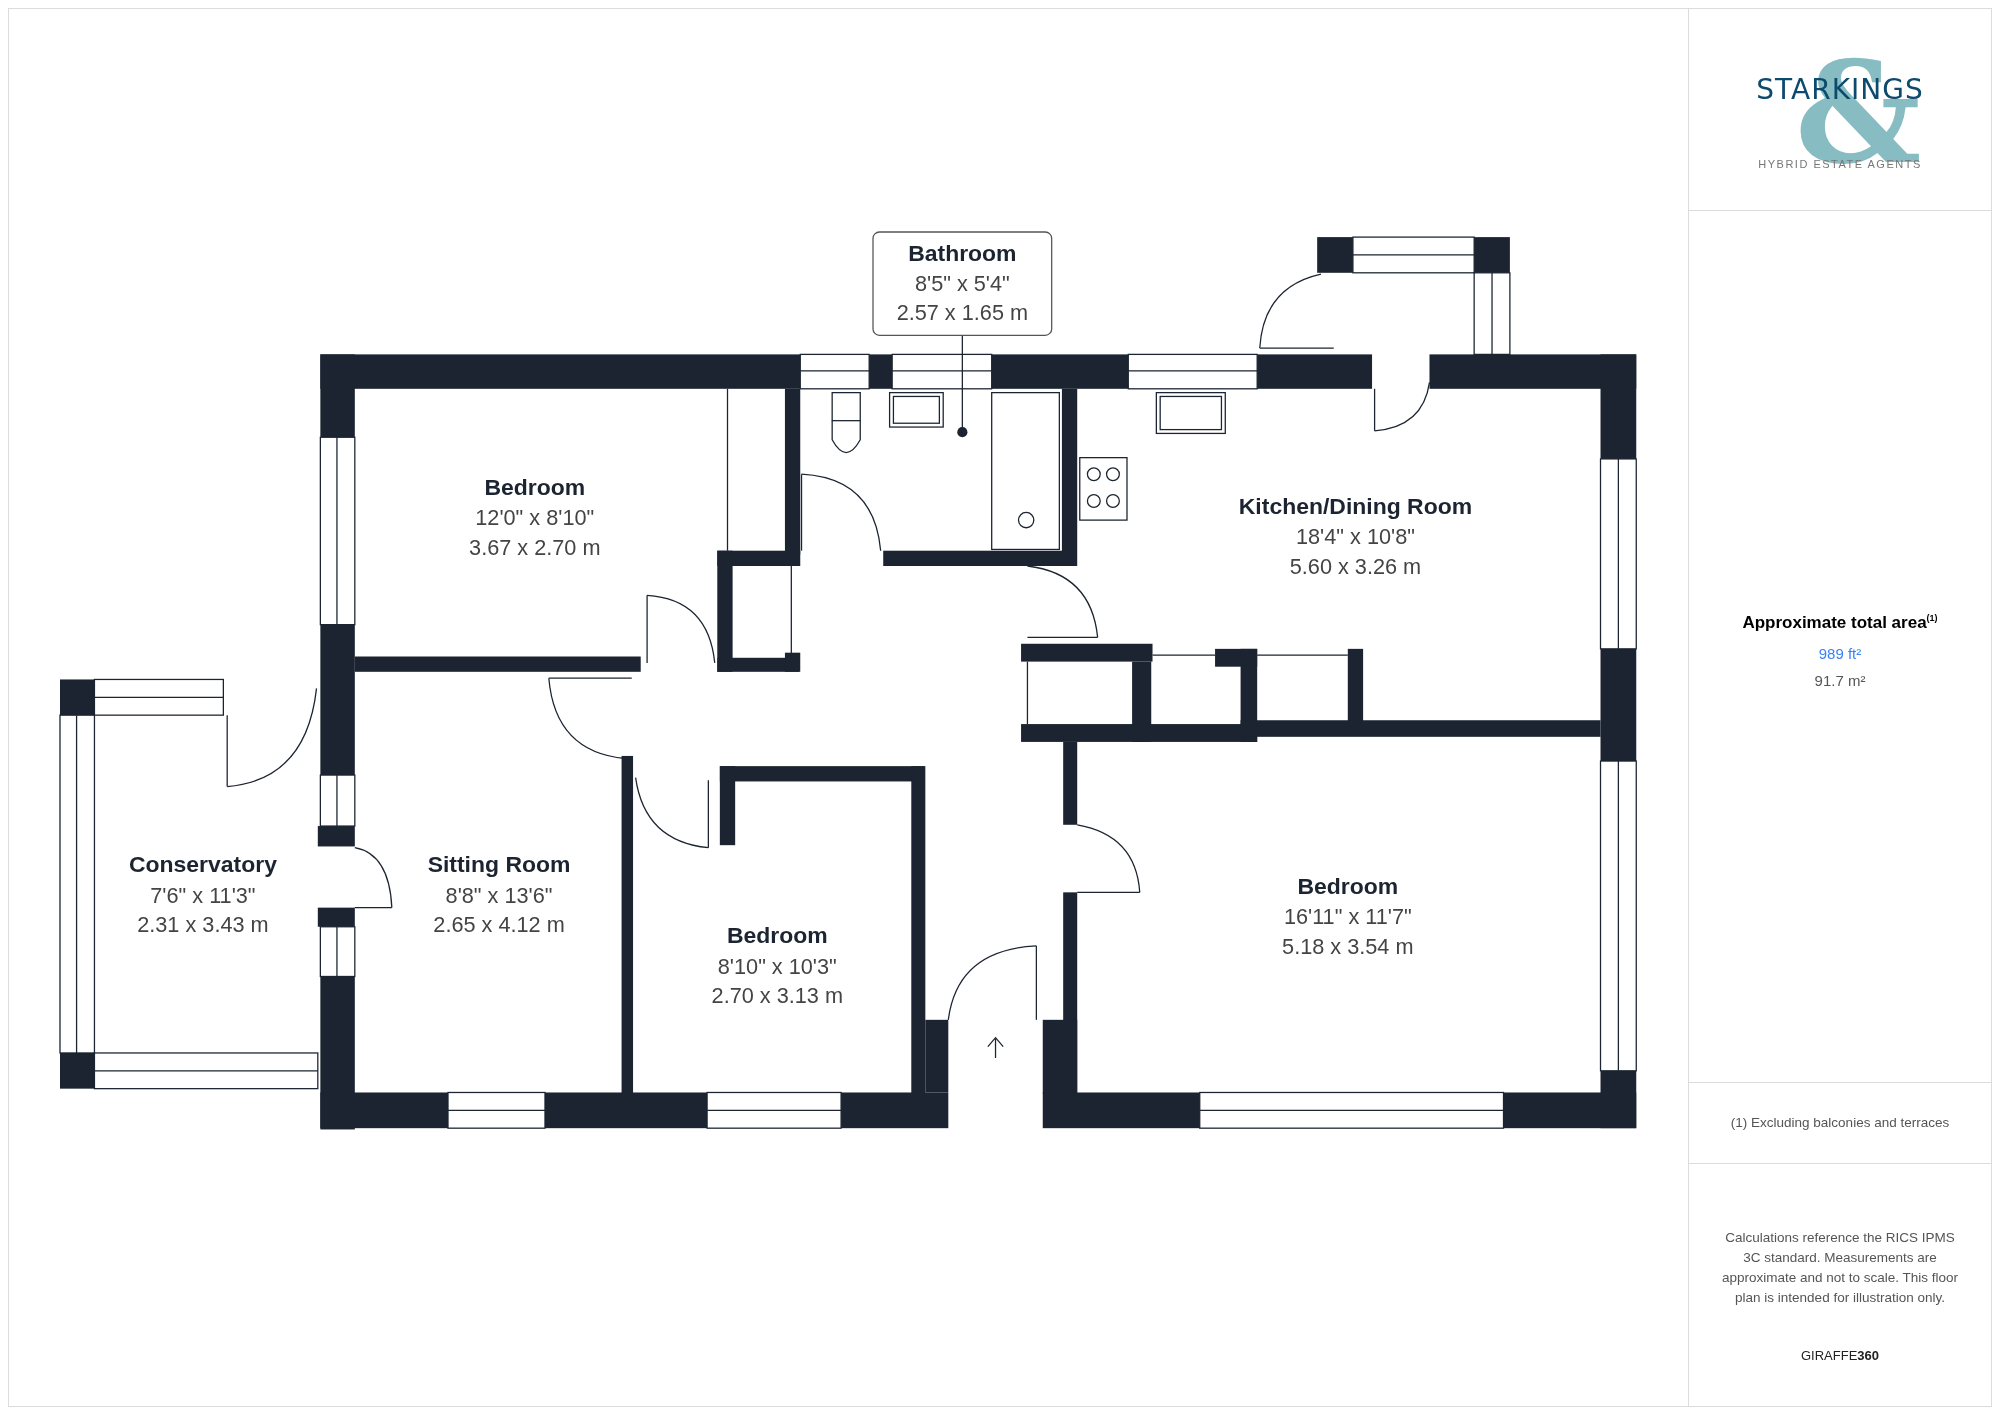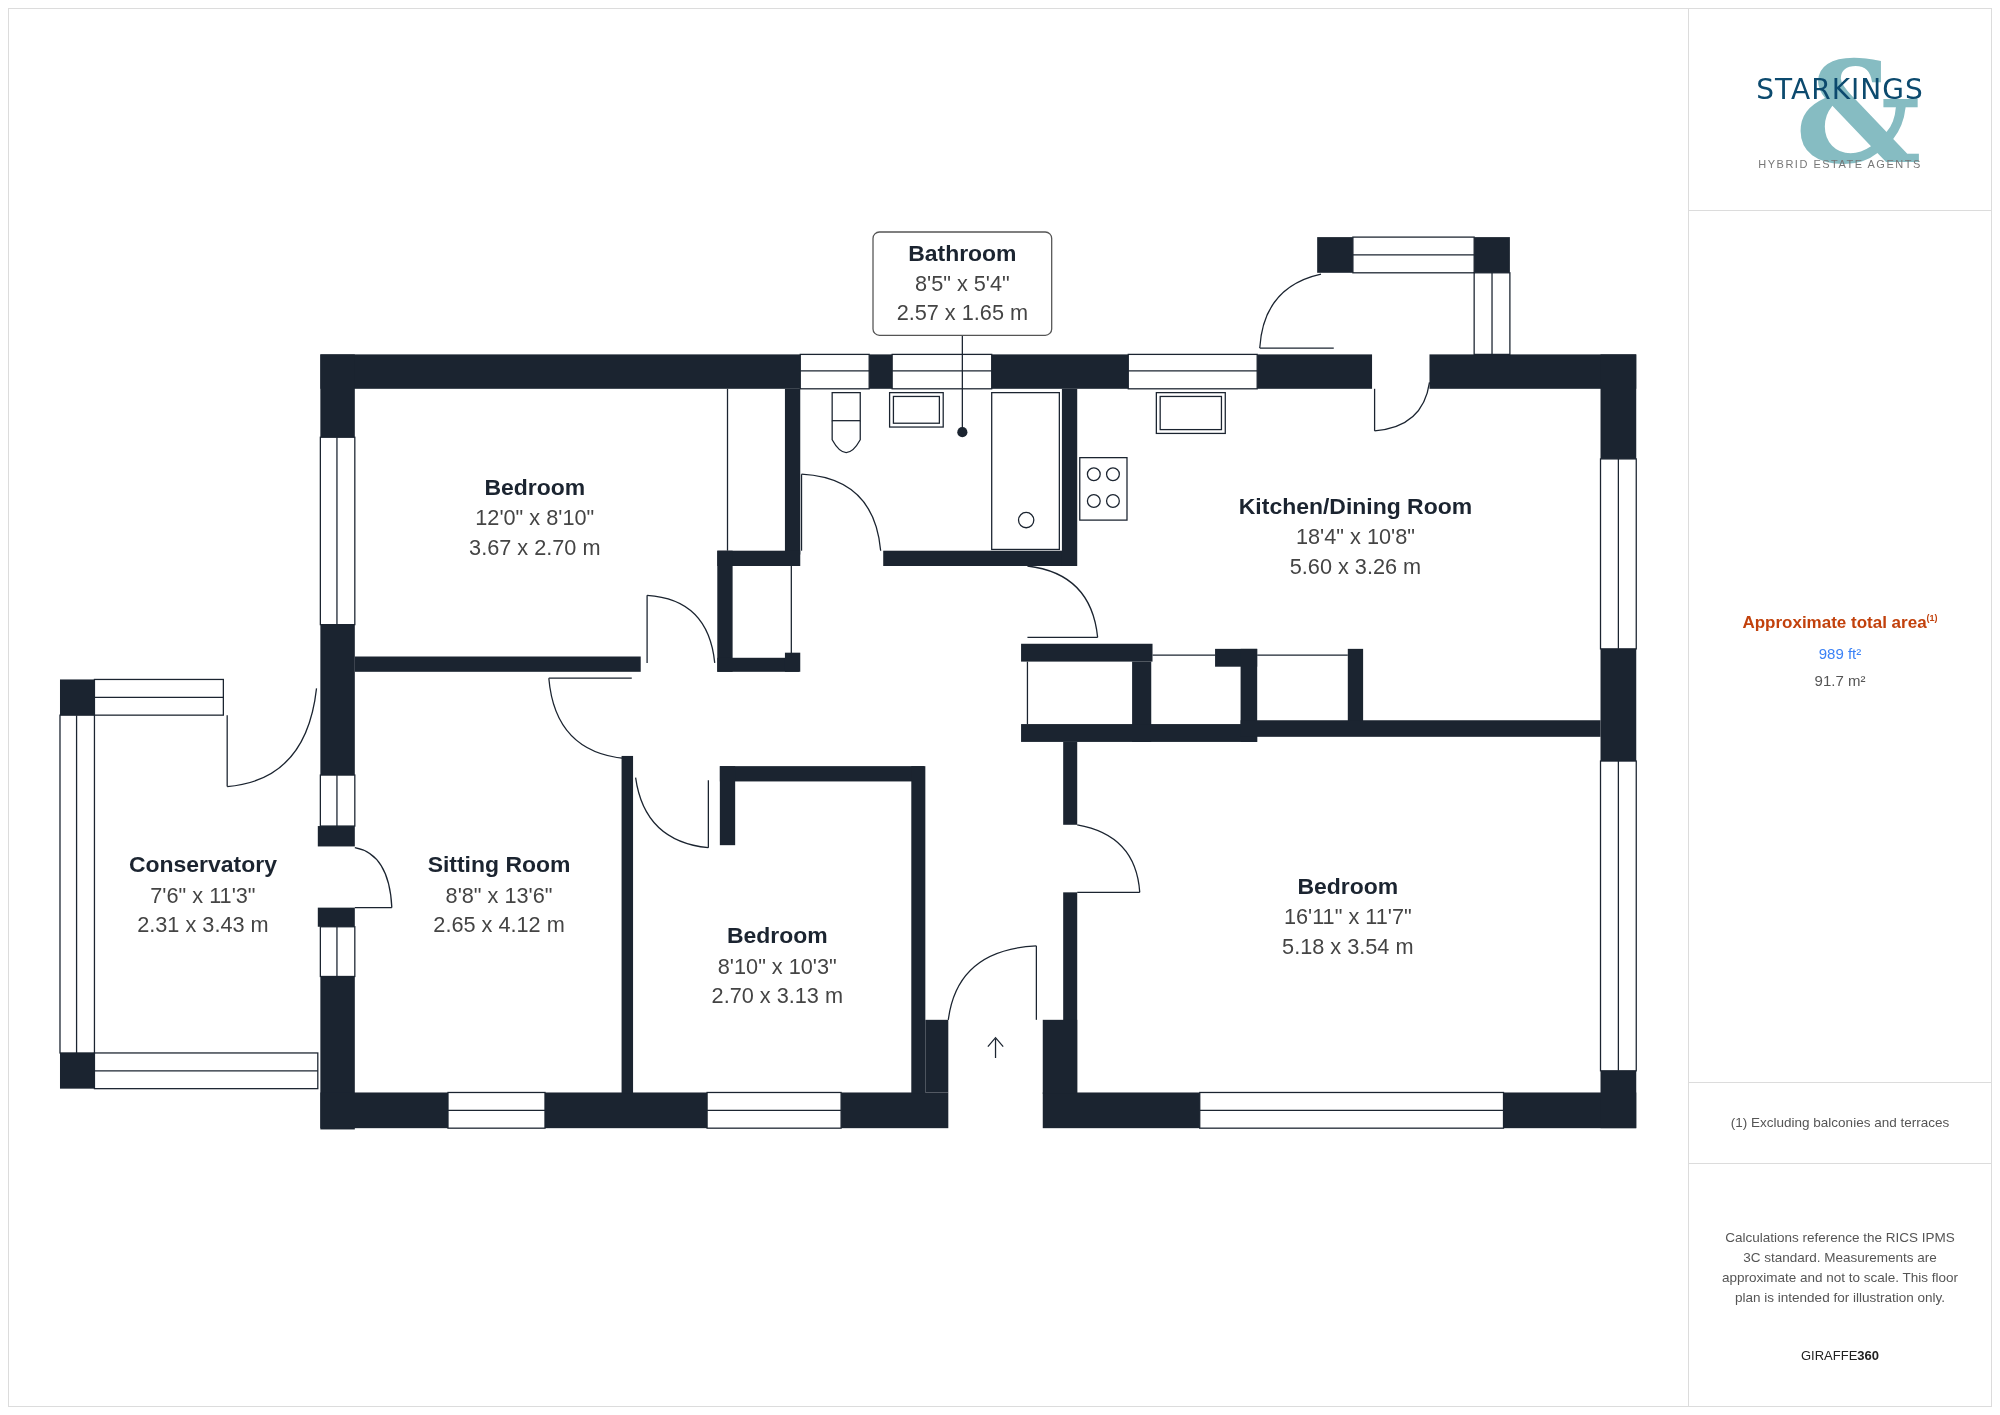--- a/index.html
+++ b/index.html
@@ -7,21 +7,21 @@
   .frame{position:absolute;left:8px;top:8px;width:1984px;height:1399px;border:1.5px solid #dcdcdc;box-sizing:border-box;}
   .plan{position:absolute;left:0;top:0;width:2000px;height:1415px;}
   .panel{position:absolute;left:1688px;top:8px;width:302px;height:1399px;border-left:1.5px solid #dcdcdc;}
   .psec{position:absolute;left:0;width:302px;text-align:center;color:#555;}
   .logo{top:0;height:202px;border-bottom:1.5px solid #dcdcdc;}
   .logo .amp{position:absolute;left:106px;top:40px;font-size:140px;line-height:130px;color:#86bcc2;font-family:"DejaVu Serif",serif;font-weight:bold;}
   .logo .n1{position:absolute;left:0;width:302px;top:65px;font-size:28px;letter-spacing:1px;color:#0c4a6e;font-family:"DejaVu Sans",sans-serif;}
   .logo .n2{position:absolute;left:0;width:302px;top:95px;font-size:33px;letter-spacing:1px;color:#333;font-family:"DejaVu Sans",sans-serif;}
   .logo .tag{position:absolute;left:0;width:302px;top:150px;font-size:11px;letter-spacing:1.5px;color:#777;}
   .area{top:605px;}
-  .area .t{font-size:17px;font-weight:bold;color:#c2410c;}
+  .area .t{font-size:17px;font-weight:bold;color:#000000;}
   .area .t sup{font-size:9px;}
   .area .v{font-size:15px;color:#3b82f6;margin-top:12px;}
   .area .v2{font-size:15px;color:#555;margin-top:10px;}
   .foot1{top:1074px;height:80px;border-top:1.5px solid #dcdcdc;border-bottom:1.5px solid #dcdcdc;line-height:80px;font-size:13.5px;}
   .foot2{top:1220px;font-size:13.5px;line-height:20px;padding:0 28px;box-sizing:border-box;}
   .brand{top:1340px;font-size:13px;color:#222;}
   .brand b{font-weight:bold;}
   .rlabel{font-family:"Liberation Sans",sans-serif;}
 </style>
 </head>

